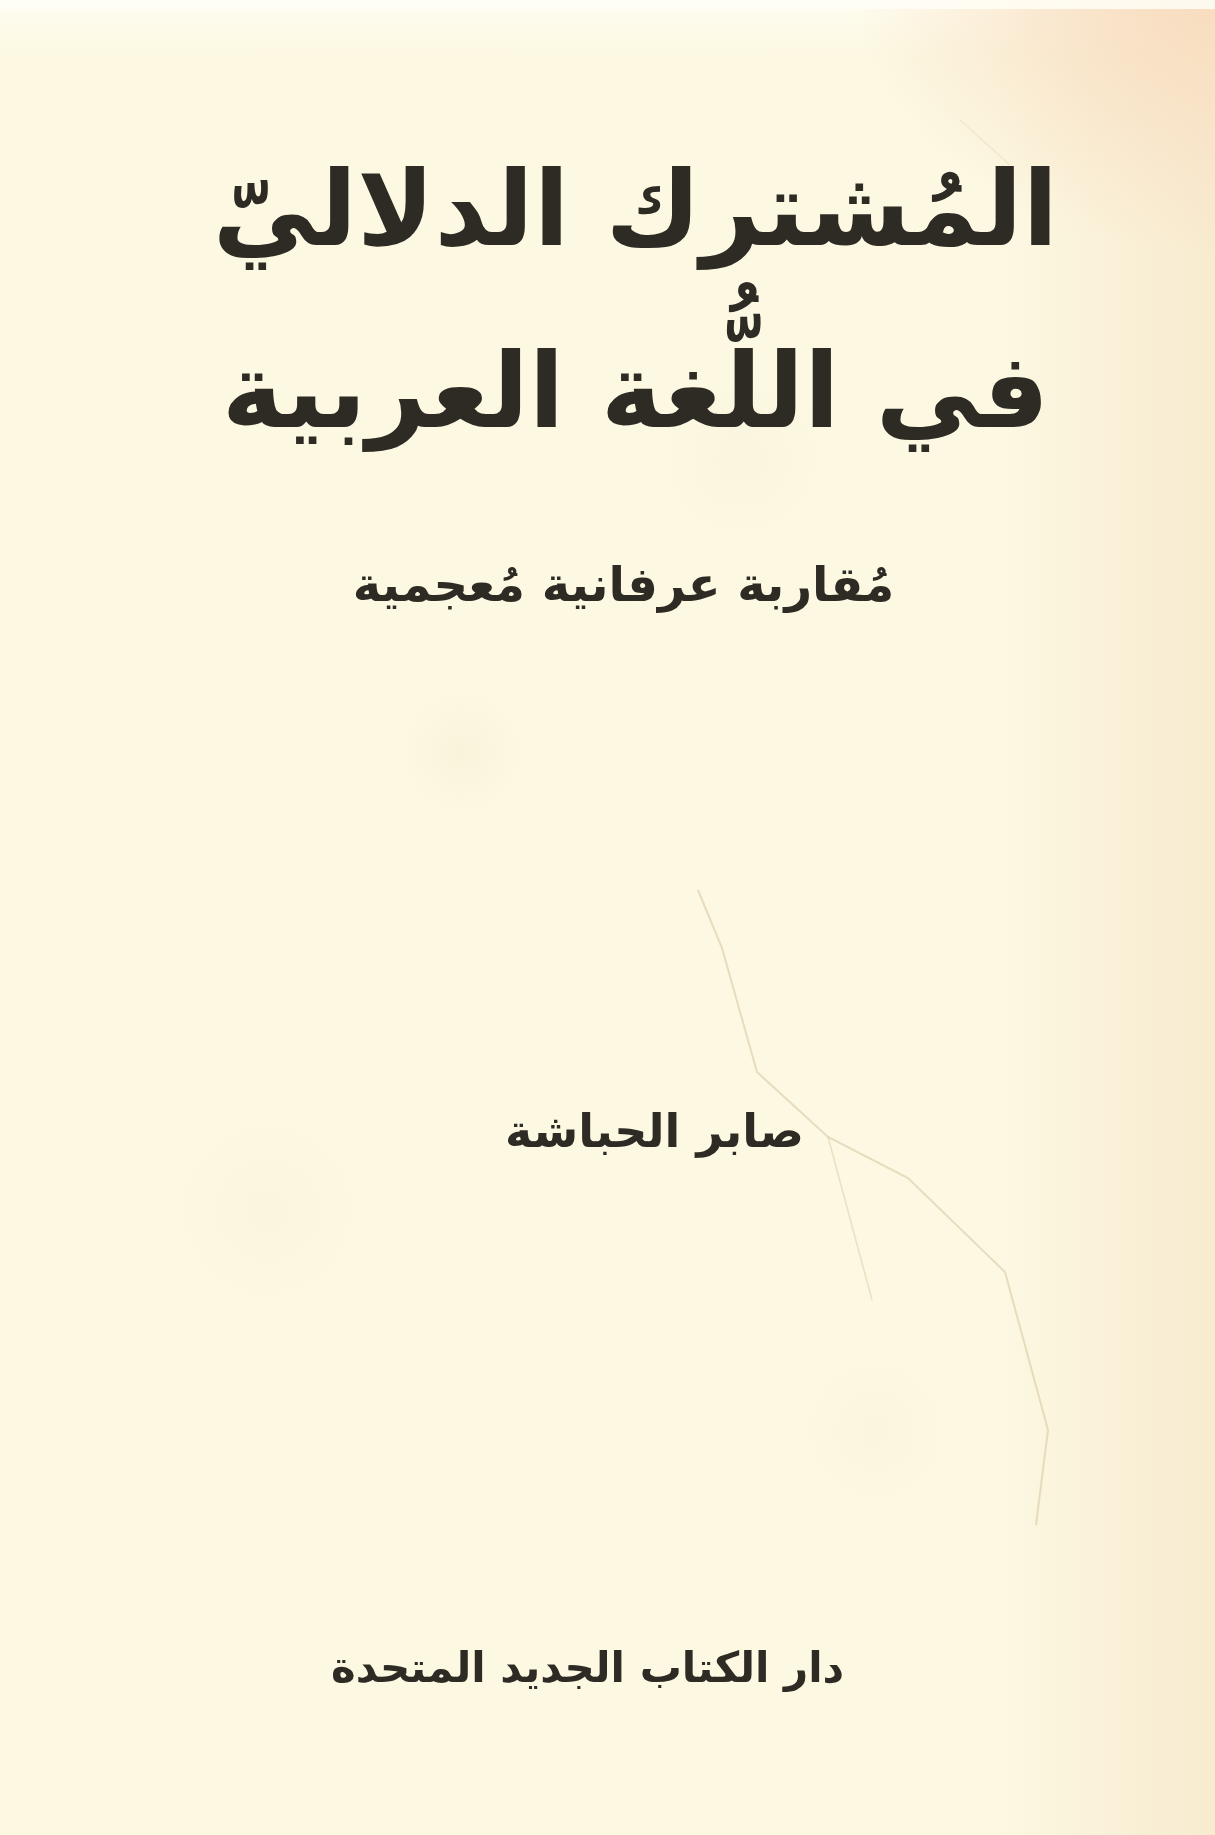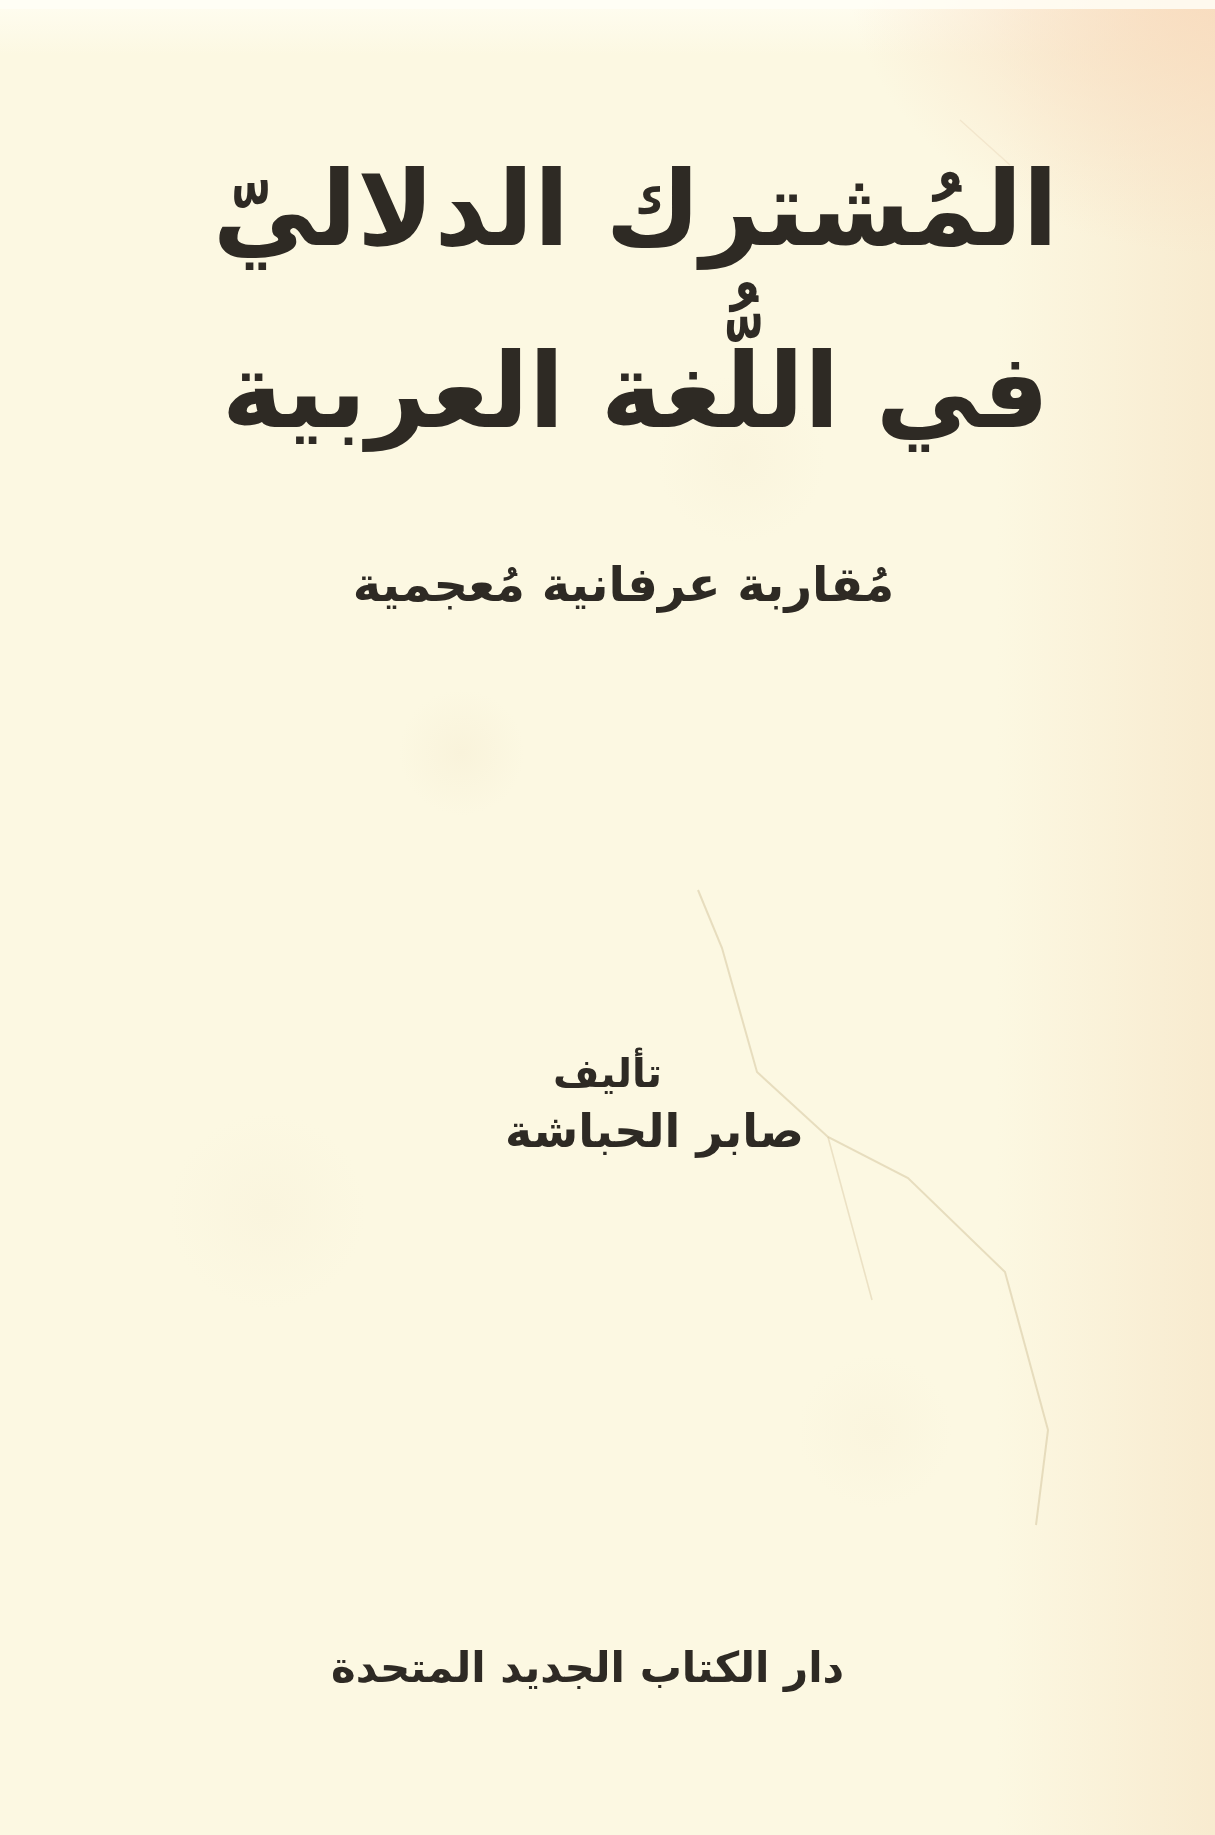--- a/index.html
+++ b/index.html
@@ -93,19 +93,18 @@
     <polyline points="828,1137 872,1300" fill="none" stroke="rgba(214,198,160,0.45)" stroke-width="1.6"></polyline>
     <polyline points="960,120 1010,165" fill="none" stroke="rgba(230,210,180,0.4)" stroke-width="1.5"></polyline>
   </svg>
 
   <div class="txt title-line title-line-1">المُشترك الدلاليّ</div>
 
   <div class="txt title-line title-line-2">في اللُّغة العربية</div>
 
   <div class="txt subtitle">مُقاربة عرفانية مُعجمية</div>
 
-  <div class="txt byline-label">تأليف</div>
 
   <div class="txt author-name">صابر الحباشة</div>
 
   <div class="txt publisher">دار الكتاب الجديد المتحدة</div>
 
 </div>
 
 </body></html>

